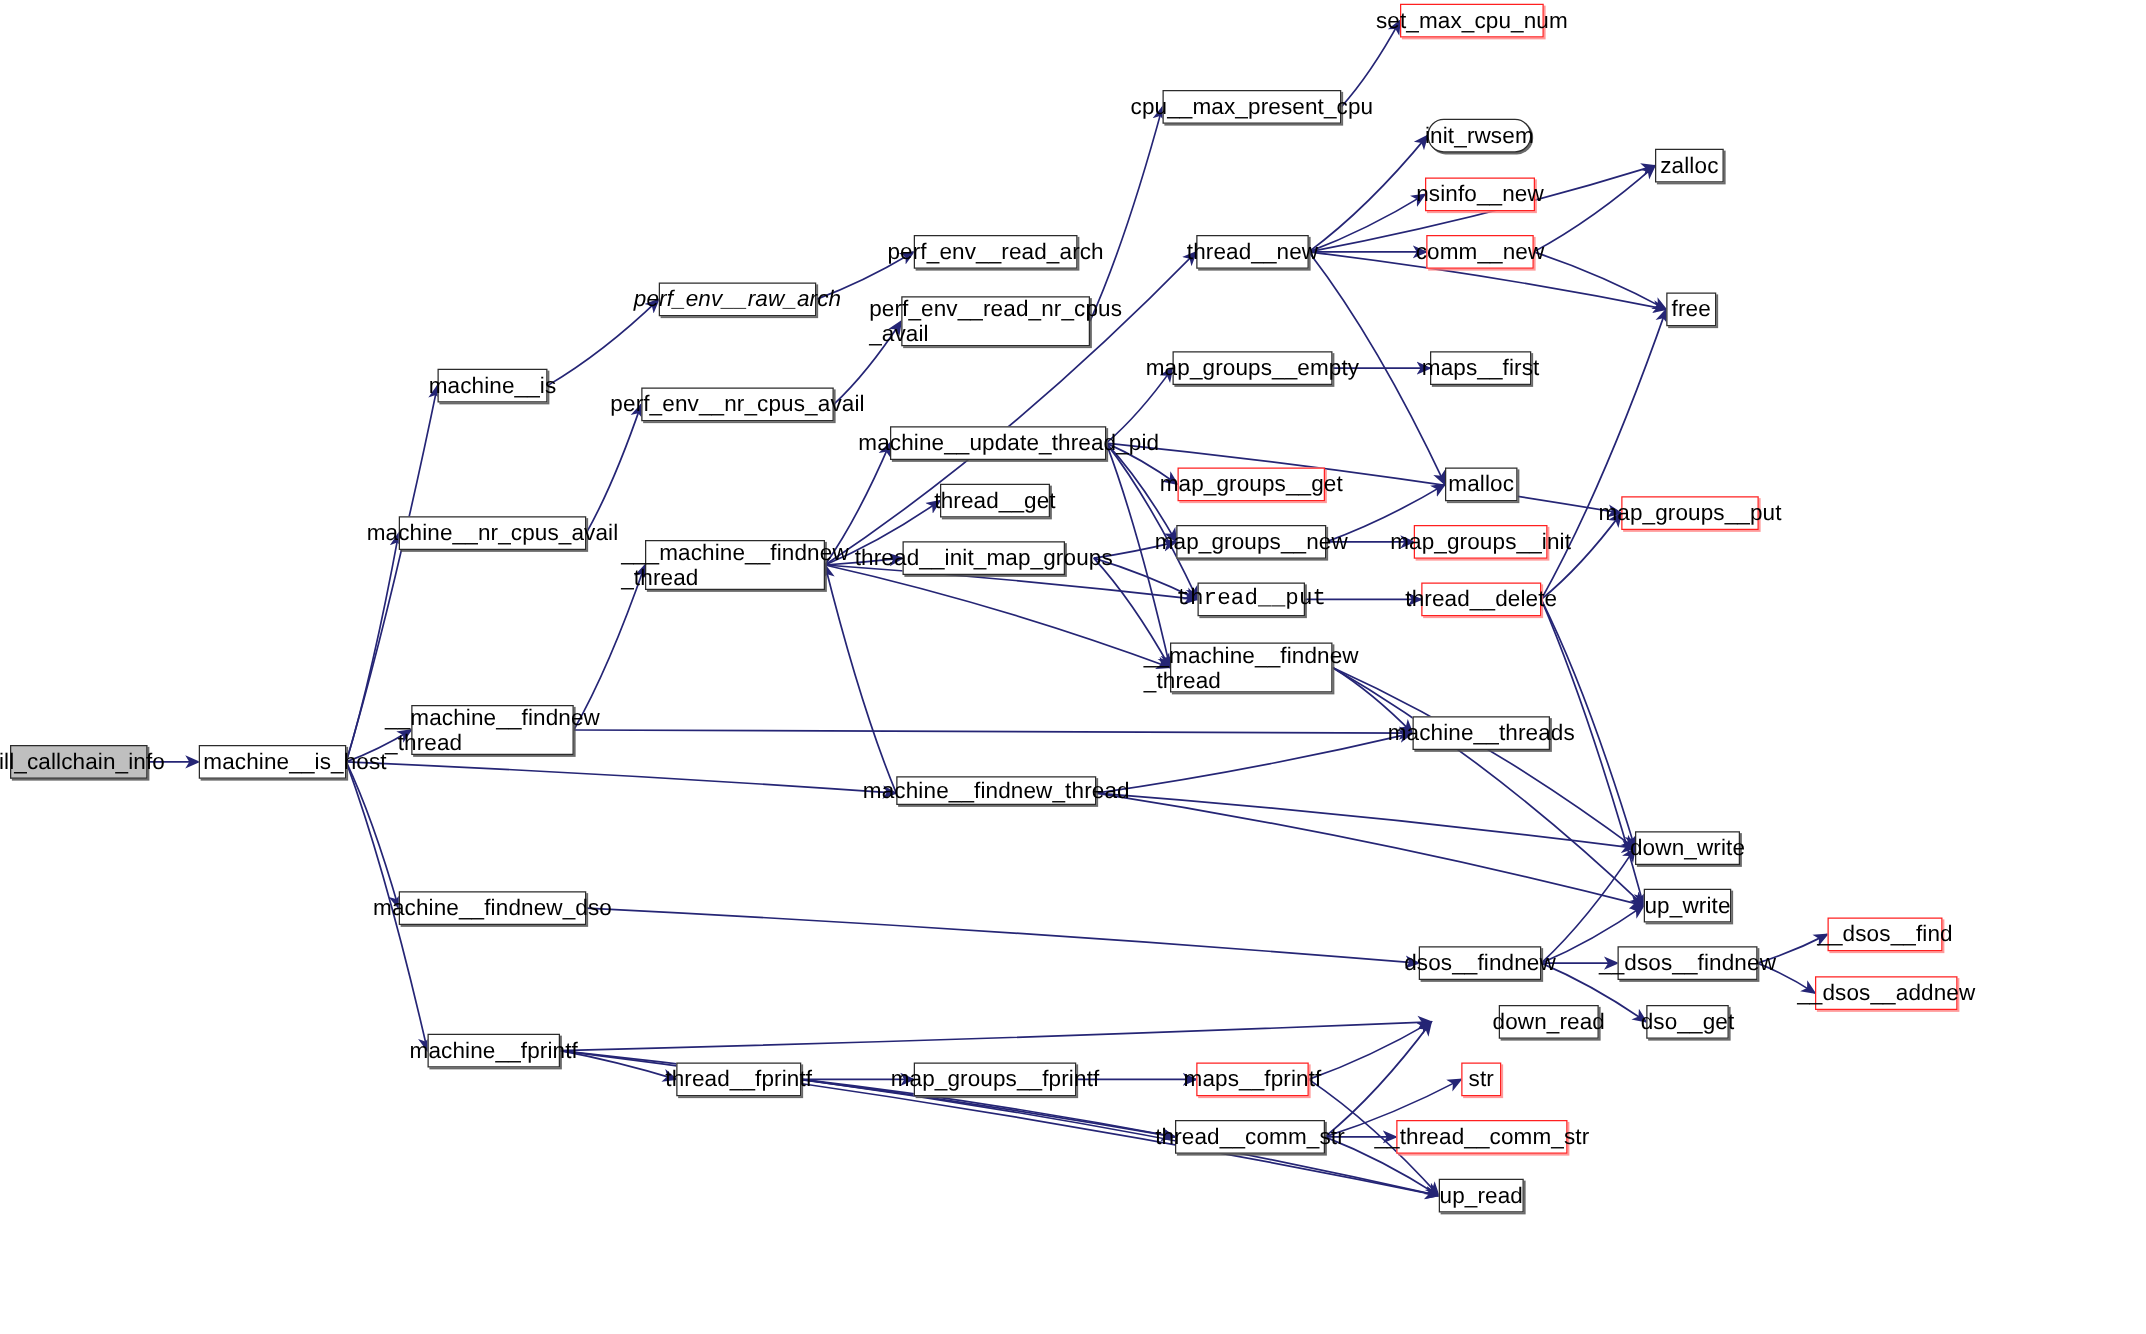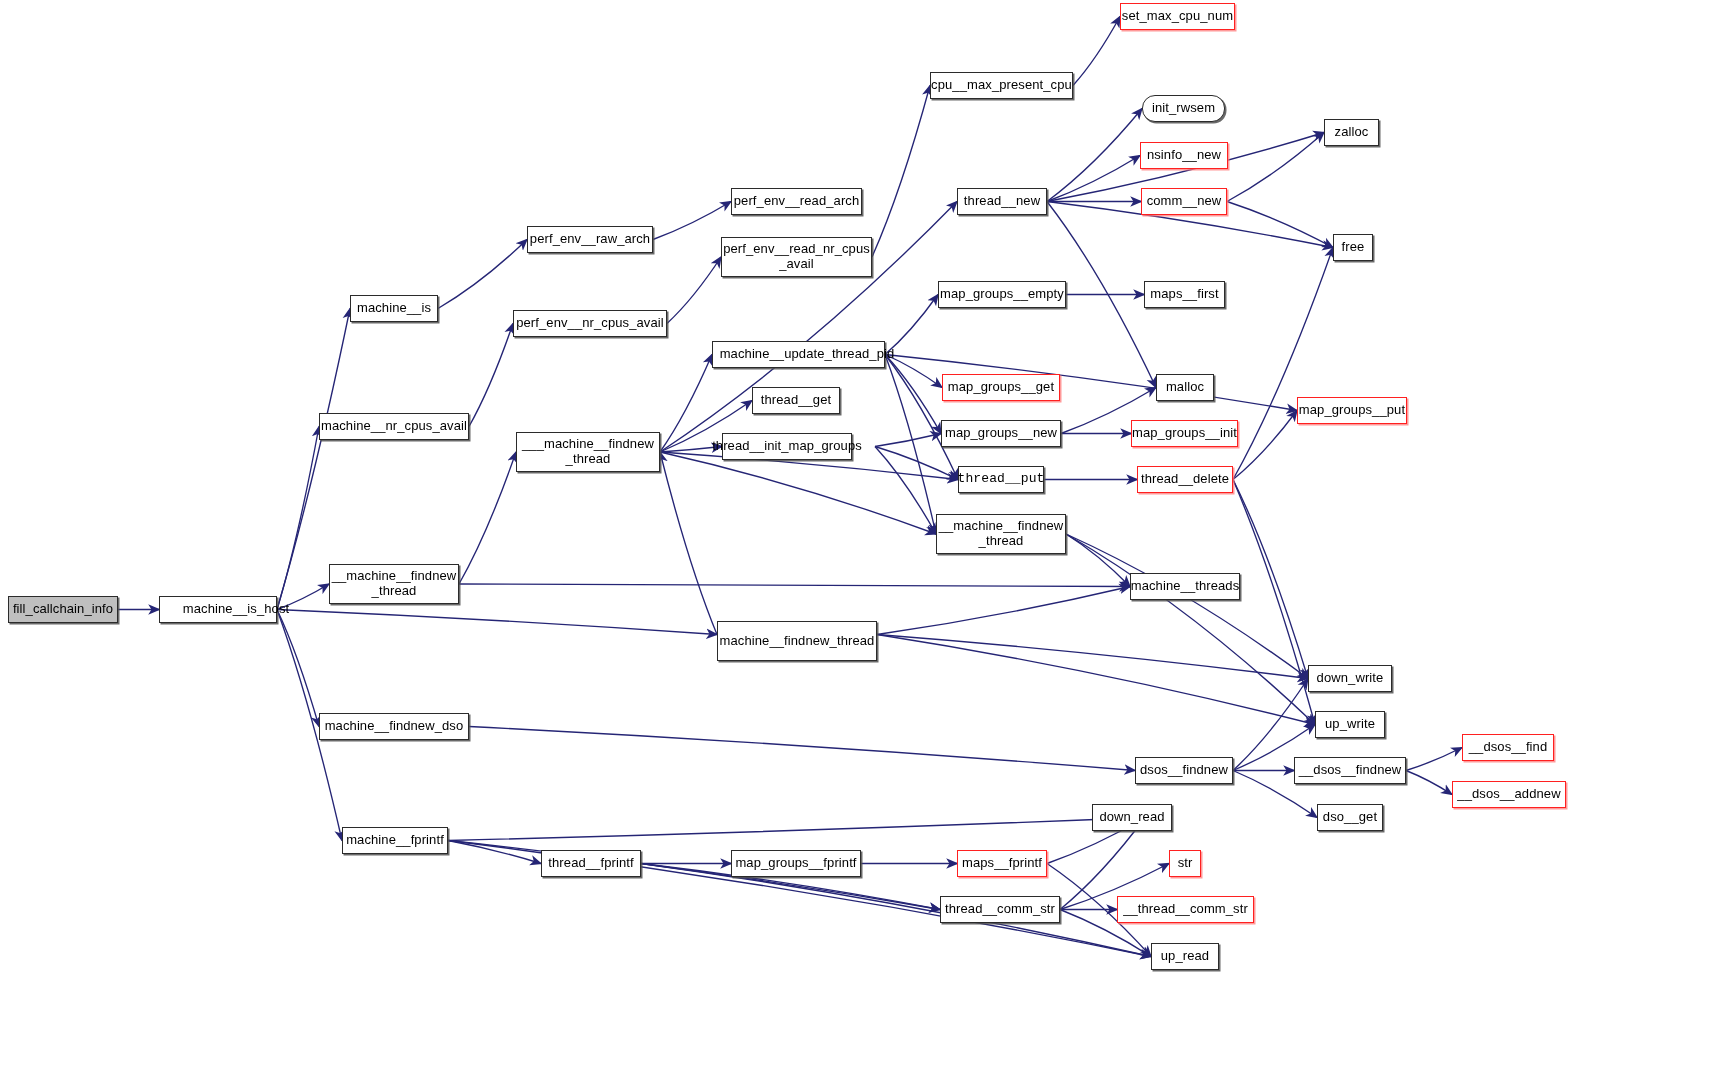--- a/index.html
+++ b/index.html
@@ -20,26 +20,25 @@
     left: 0; top: 0;
     width: 1717px;
     height: 1067px;
   }
   .node {
     position: absolute;
     box-sizing: border-box;
     border: 1px solid #2b2b2b;
     background: #ffffff;
     color: #000000;
-    font-size: 13px;
+    font-size: 18px;
     line-height: 1.12;
     display: flex;
     align-items: center;
     justify-content: center;
-    text-align: center;
     white-space: pre;
     box-shadow: 1.5px 1.5px 0 0 rgba(80,80,80,0.85);
     z-index: 5;
     letter-spacing: 0.1px;
   }
   .node.red {
     border-color: #ff2020;
     box-shadow: 1.5px 1.5px 0 0 rgba(255,120,120,0.75);
   }
   .node.root {
@@ -138,25 +137,25 @@
 
   <div id="node-layer">
       <div class="node root" style="left: 8px; top: 596px; width: 110px; height: 27px;"><span>fill_callchain_info</span></div>
       <div class="node" style="left: 159px; top: 596px; width: 118px; height: 27px; padding-left: 36px;"><span>machine__is_host</span></div>
       <div class="node" style="left: 350px; top: 295px; width: 88px; height: 27px;"><span>machine__is</span></div>
       <div class="node" style="left: 319px; top: 413px; width: 150px; height: 27px;"><span>machine__nr_cpus_avail</span></div>
       <div class="node" style="left: 329px; top: 564px; width: 130px; height: 40px;"><span>__machine__findnew
 _thread</span></div>
       <div class="node" style="left: 319px; top: 713px; width: 150px; height: 27px;"><span>machine__findnew_dso</span></div>
       <div class="node" style="left: 342px; top: 827px; width: 106px; height: 27px;"><span>machine__fprintf</span></div>
-      <div class="node" style="left: 527px; top: 226px; width: 126px; height: 27px;"><span>perf_env__raw_arch</span></div>
+      <div class="node" style="left: 527px; top: 226px; width: 126px; height: 27px; font-style: italic;"><span>perf_env__raw_arch</span></div>
       <div class="node" style="left: 513px; top: 310px; width: 154px; height: 27px;"><span>perf_env__nr_cpus_avail</span></div>
       <div class="node" style="left: 516px; top: 432px; width: 144px; height: 40px;"><span>___machine__findnew
 _thread</span></div>
-      <div class="node" style="left: 717px; top: 621px; width: 160px; height: 40px;"><span>machine__findnew_thread</span></div>
+      <div class="node" style="left: 717px; top: 621px; width: 160px; height: 23px;"><span>machine__findnew_thread</span></div>
       <div class="node" style="left: 731px; top: 188px; width: 131px; height: 27px;"><span>perf_env__read_arch</span></div>
       <div class="node" style="left: 721px; top: 237px; width: 151px; height: 40px;"><span>perf_env__read_nr_cpus
 _avail</span></div>
       <div class="node" style="left: 712px; top: 341px; width: 173px; height: 27px; padding-left: 17px;"><span>machine__update_thread_pid</span></div>
       <div class="node" style="left: 752px; top: 387px; width: 88px; height: 27px;"><span>thread__get</span></div>
       <div class="node" style="left: 722px; top: 433px; width: 130px; height: 27px;"><span>thread__init_map_groups</span></div>
       <div class="node" style="left: 541px; top: 850px; width: 100px; height: 27px;"><span>thread__fprintf</span></div>
       <div class="node" style="left: 731px; top: 850px; width: 130px; height: 27px;"><span>map_groups__fprintf</span></div>
       <div class="node" style="left: 930px; top: 72px; width: 143px; height: 27px;"><span>cpu__max_present_cpu</span></div>
       <div class="node" style="left: 957px; top: 188px; width: 90px; height: 27px;"><span>thread__new</span></div>
@@ -170,21 +169,21 @@
       <div class="node" style="left: 940px; top: 896px; width: 120px; height: 27px;"><span>thread__comm_str</span></div>
       <div class="node red" style="left: 957px; top: 850px; width: 90px; height: 27px;"><span>maps__fprintf</span></div>
       <div class="node" style="left: 1142px; top: 95px; width: 83px; height: 27px; border-radius: 13px;"><span>init_rwsem</span></div>
       <div class="node red" style="left: 1140px; top: 142px; width: 88px; height: 27px;"><span>nsinfo__new</span></div>
       <div class="node red" style="left: 1141px; top: 188px; width: 86px; height: 27px;"><span>comm__new</span></div>
       <div class="node" style="left: 1144px; top: 281px; width: 81px; height: 27px;"><span>maps__first</span></div>
       <div class="node" style="left: 1156px; top: 374px; width: 58px; height: 27px;"><span>malloc</span></div>
       <div class="node red" style="left: 1131px; top: 420px; width: 107px; height: 27px;"><span>map_groups__init</span></div>
       <div class="node red" style="left: 1137px; top: 466px; width: 96px; height: 27px;"><span>thread__delete</span></div>
       <div class="node" style="left: 1130px; top: 573px; width: 110px; height: 27px;"><span>machine__threads</span></div>
-      <div class="node" style="left: 1092px; top: 804px; width: 80px; height: 27px;"><span>down_read</span></div>
+      <div class="node" style="left: 1199px; top: 804px; width: 80px; height: 27px;"><span>down_read</span></div>
       <div class="node red" style="left: 1169px; top: 850px; width: 32px; height: 27px;"><span>str</span></div>
       <div class="node red" style="left: 1117px; top: 896px; width: 137px; height: 27px;"><span>__thread__comm_str</span></div>
       <div class="node" style="left: 1151px; top: 943px; width: 68px; height: 27px;"><span>up_read</span></div>
       <div class="node" style="left: 1324px; top: 119px; width: 55px; height: 27px;"><span>zalloc</span></div>
       <div class="node" style="left: 1333px; top: 234px; width: 40px; height: 27px;"><span>free</span></div>
       <div class="node red" style="left: 1297px; top: 397px; width: 110px; height: 27px;"><span>map_groups__put</span></div>
       <div class="node" style="left: 1308px; top: 665px; width: 84px; height: 27px;"><span>down_write</span></div>
       <div class="node" style="left: 1315px; top: 711px; width: 70px; height: 27px;"><span>up_write</span></div>
       <div class="node" style="left: 1294px; top: 757px; width: 112px; height: 27px;"><span>__dsos__findnew</span></div>
       <div class="node" style="left: 1317px; top: 804px; width: 66px; height: 27px;"><span>dso__get</span></div>

